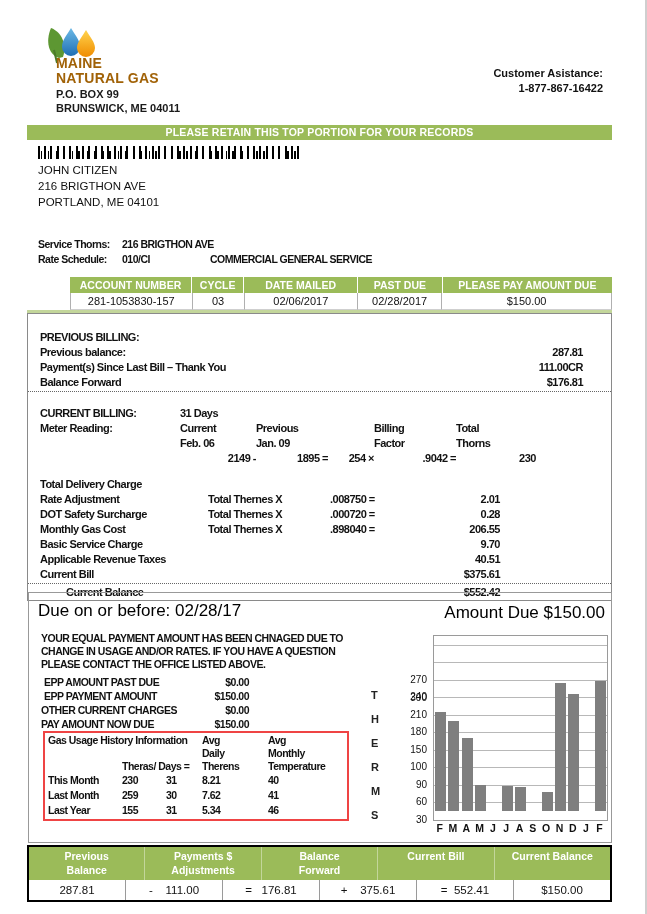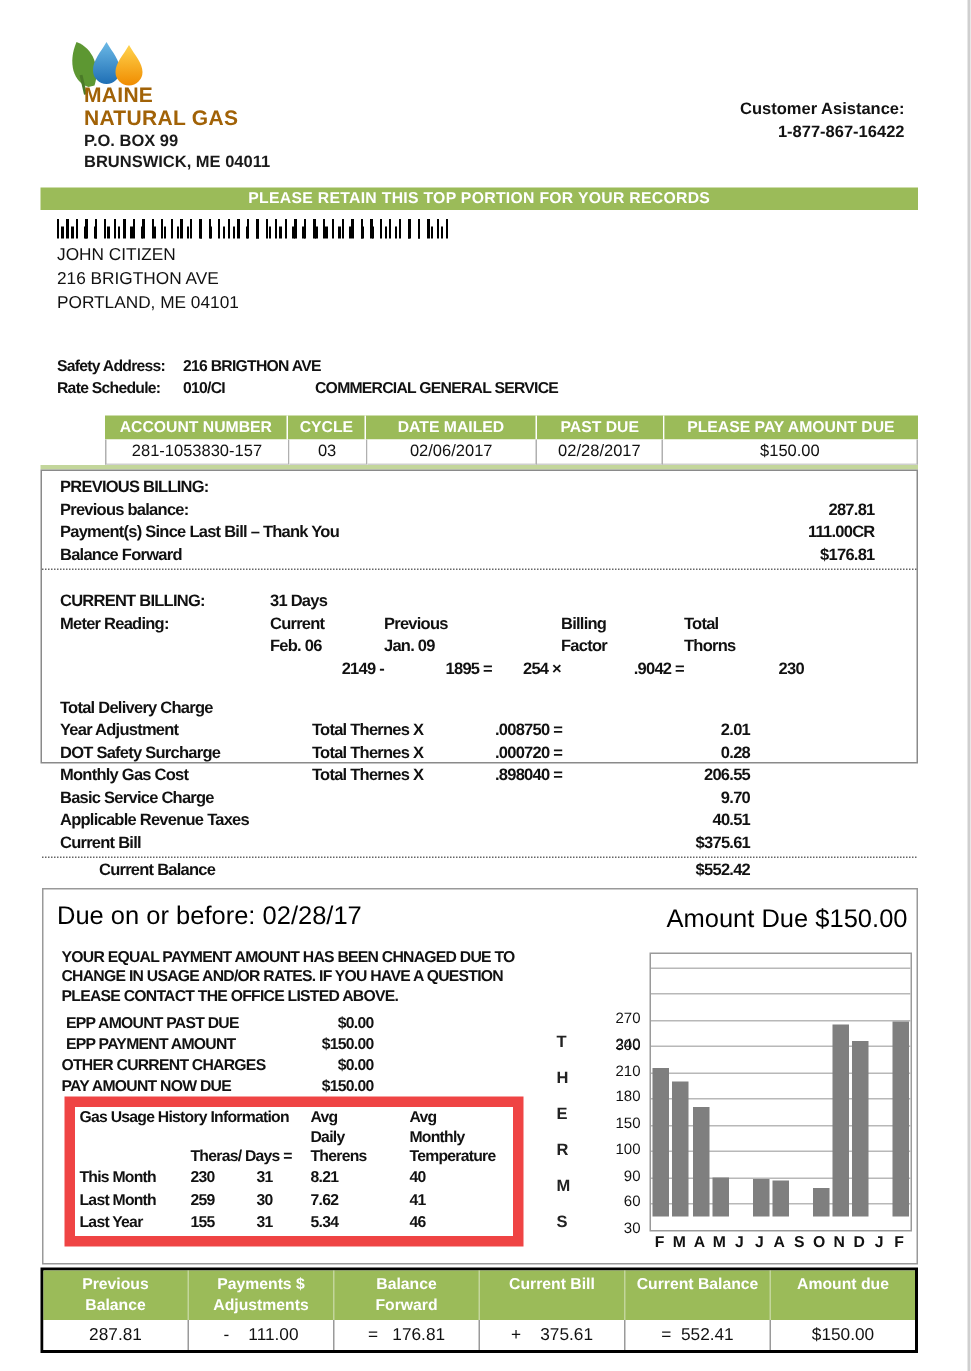--- a/index.html
+++ b/index.html
@@ -29,41 +29,41 @@
   
   .acct{position:absolute;left:27px;top:277px;width:585px;font-size:10.5px;}
   .acct .hrow,.acct .vrow{display:flex;margin-left:43px;}
   .acct .hrow>div{background:#9bbb59;color:#fff;font-weight:bold;height:16px;line-height:16px;text-align:center;border-right:1px solid #fff;}
   .acct .hrow>div:last-child{border-right:none;}
   .acct .vrow>div{height:16px;line-height:16px;text-align:center;font-size:11px;border-right:1px solid #b0b0b0;border-bottom:1px solid #cfcfcf;background:#fff;}
   .acct .vrow>div:first-child{border-left:1px solid #b0b0b0;}
   .c1{width:22.5%}.c2{width:9.5%}.c3{width:21%}.c4{width:15.5%}.c5{width:31.5%}
   .green-rule{position:absolute;left:27px;top:310px;width:585px;height:3px;background:#c3d69b;}
   
-  .billbox{position:absolute;left:27px;top:313px;width:585px;height:196px;border:1px solid #8a8a8a;
-           box-sizing:border-box;padding:4px 12px;font-size:11px;line-height:15px;}
+  .billbox{position:absolute;left:27px;top:313px;width:585px;height:288px;border:1px solid #8a8a8a;
+           box-sizing:border-box;padding:16px 12px;font-size:11px;line-height:15px;}
   .prev-row{display:flex;justify-content:space-between;margin-right:16px;}
   .rule-dot{border-top:1px dotted #666;margin:1px -12px 1px -12px;}
   .sp14{height:13px;}.sp12{height:11px;}
   .mgrid{display:grid;grid-template-columns:140px 76px 72px 46px 82px auto;}
   .mgrid .num{text-align:right;}
   .chgrid{display:grid;grid-template-columns:168px 122px 96px 74px;width:460px;}
   .chgrid .amt{text-align:right;}
   .balrow{display:grid;grid-template-columns:168px 122px 96px 74px;width:460px;}
   .balrow .ind{padding-left:26px;}
   .balrow .amt{text-align:right;}
   
   .lowerbox{position:absolute;left:28px;top:592px;width:584px;height:251px;border:1px solid #999;box-sizing:border-box;}
   .due-heading{position:absolute;left:9px;top:8px;font-size:17px;color:#000;}
   .amount-heading{position:absolute;right:6px;top:10px;font-size:17px;color:#000;}
   .notice{position:absolute;left:12px;top:39px;font-size:10.5px;line-height:13px;width:330px;}
   .epp{position:absolute;left:12px;top:82px;width:208px;font-size:10.5px;line-height:14px;}
   .epp .row{display:flex;justify-content:space-between;}
   .epp .row .l{padding-left:3px;}
-  .usage{position:absolute;left:14px;top:138px;width:306px;border:7px solid #ef4444;font-size:10.5px;line-height:13px;padding:1px 3px;box-sizing:border-box;}
+  .usage{position:absolute;left:14px;top:138px;width:306px;border:2px solid #ef4444;font-size:10.5px;line-height:13px;padding:1px 3px;box-sizing:border-box;}
   .ugrid{display:grid;grid-template-columns:74px 44px 36px 66px 82px;}
   .ugrid .r{line-height:15px;}
   .utitle{grid-column:1 / span 3;}
   .therms{position:absolute;left:342px;top:96px;display:flex;flex-direction:column;gap:12px;
           font-size:11px;font-weight:bold;color:#222;}
   
   .chart-plot{position:absolute;left:404px;top:42px;width:173px;height:184px;border:1px solid #9a9a9a;}
   .gridline{position:absolute;left:0;right:0;height:1px;background:#b8b8b8;}
   .bar{position:absolute;background:#7f7f7f;}
   .ylabels{position:absolute;left:358px;top:42px;width:40px;height:184px;font-size:10px;}
@@ -117,21 +117,21 @@
 
   <div class="barcode"></div>
   <div class="recipient">
     <div>JOHN CITIZEN</div>
     <div>216 BRIGTHON AVE</div>
     <div>PORTLAND, ME 04101</div>
   </div>
 
   <div class="service cond">
     <div class="row">
-      <span class="lab">Safety Address:</span>
+      <span class="lab">Service Thorns:</span>
       <span>216  BRIGTHON AVE</span>
     </div>
     <div class="row">
       <span class="lab">Rate Schedule:</span>
       <span class="val">010/CI</span>
       <span>COMMERCIAL GENERAL SERVICE</span>
     </div>
   </div>
 
   <div class="acct">
@@ -193,21 +193,21 @@
       <div class="num">254  ×</div>
       <div class="num">.9042  =</div>
       <div style="text-align:center">230</div>
     </div>
     <div class="sp12"></div>
     <div class="chgrid">
       <div>Total Delivery Charge</div>
         <div></div>
         <div></div>
         <div class="amt"></div>
-      <div>Year Adjustment</div>
+      <div>Rate Adjustment</div>
         <div>Total Thernes  X</div>
         <div>.008750   =</div>
         <div class="amt">2.01</div>
       <div>DOT Safety Surcharge</div>
         <div>Total Thernes  X</div>
         <div>.000720   =</div>
         <div class="amt">0.28</div>
       <div>Monthly Gas Cost</div>
         <div>Total Thernes  X</div>
         <div>.898040   =</div>
@@ -369,24 +369,20 @@
           <div>Forward</div>
         </div>
       <div>
           <div>Current Bill</div>
           <div>&nbsp;</div>
         </div>
       <div>
           <div>Current Balance</div>
           <div>&nbsp;</div>
         </div>
-      <div>
-          <div>Amount due</div>
-          <div>&nbsp;</div>
-        </div>
     </div>
     <div class="vrow">
       <div>287.81</div>
       <div>-    111.00</div>
       <div>=   176.81</div>
       <div>+    375.61</div>
       <div>=  552.41</div>
       <div>$150.00</div>
     </div>
   </div>

